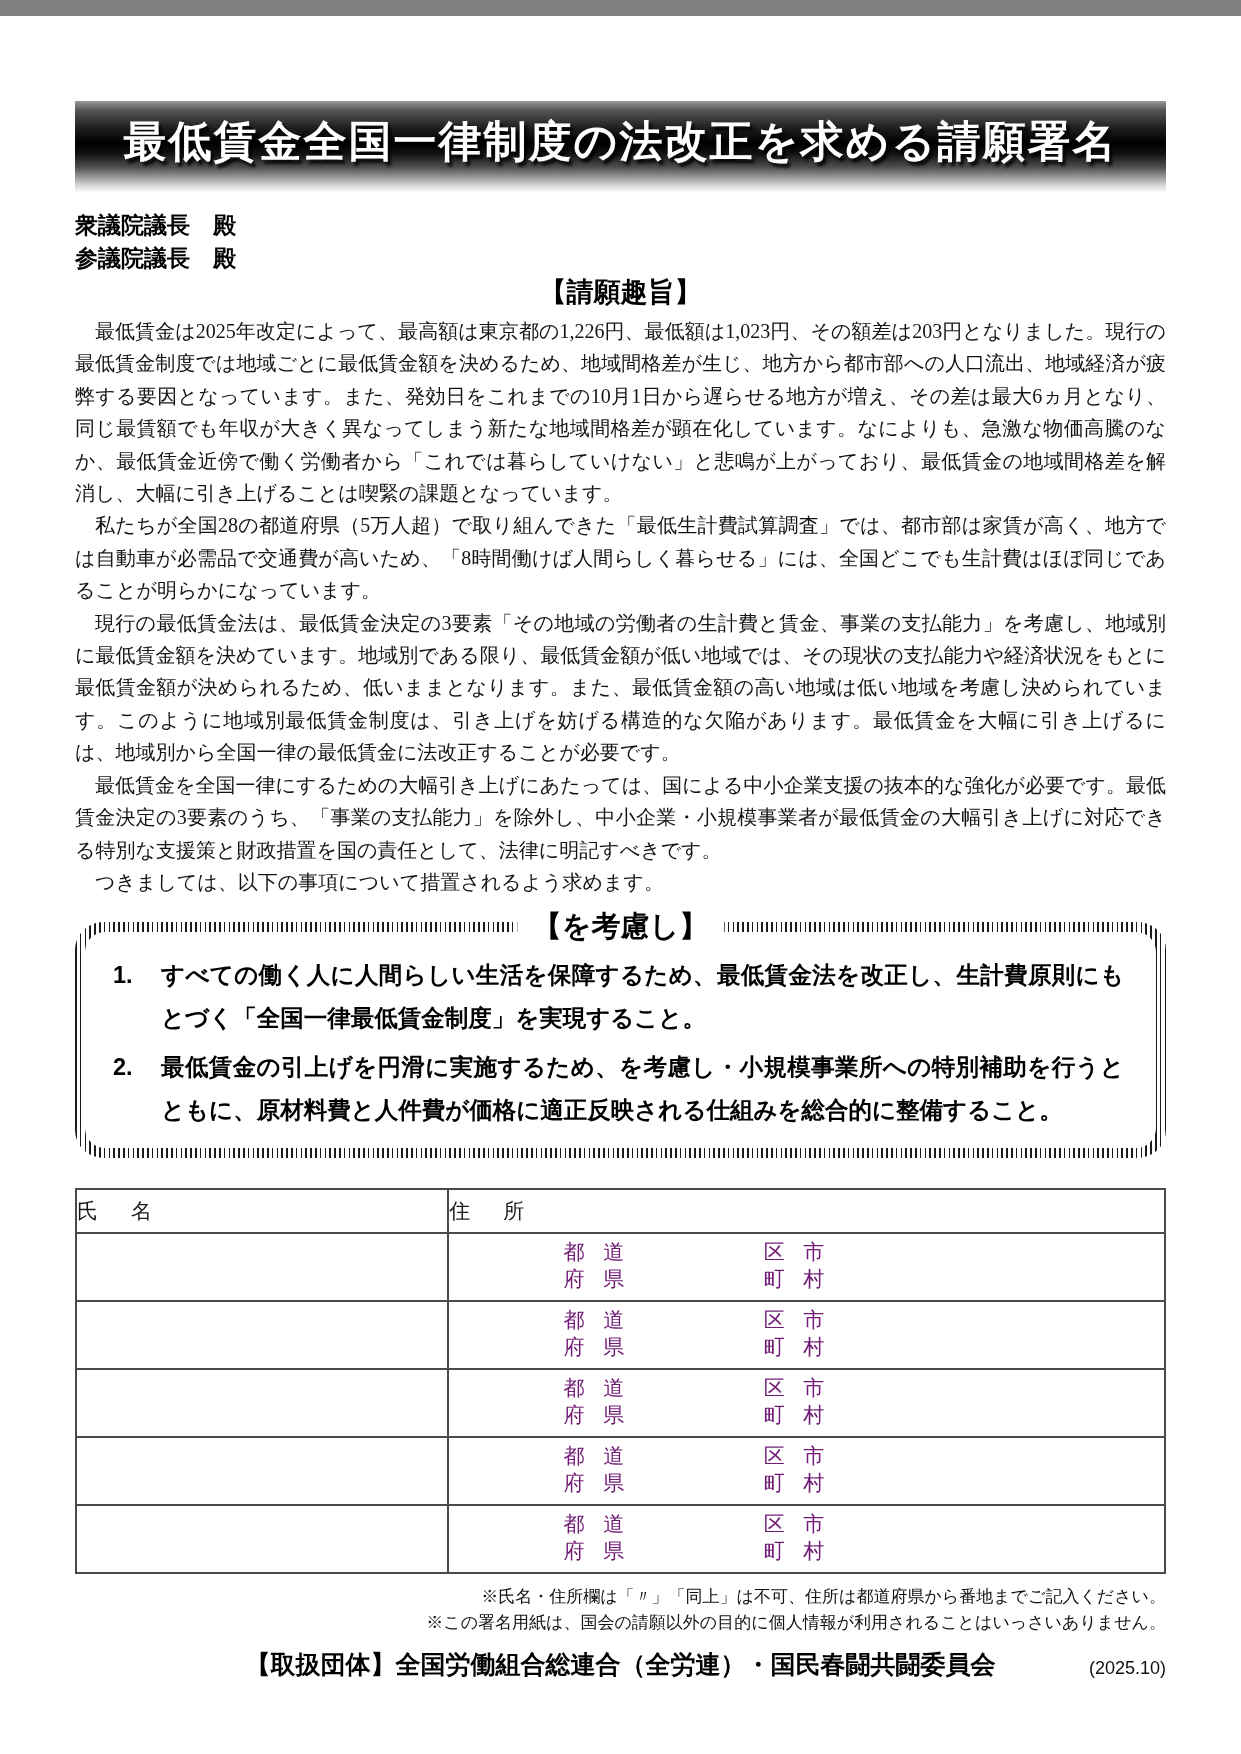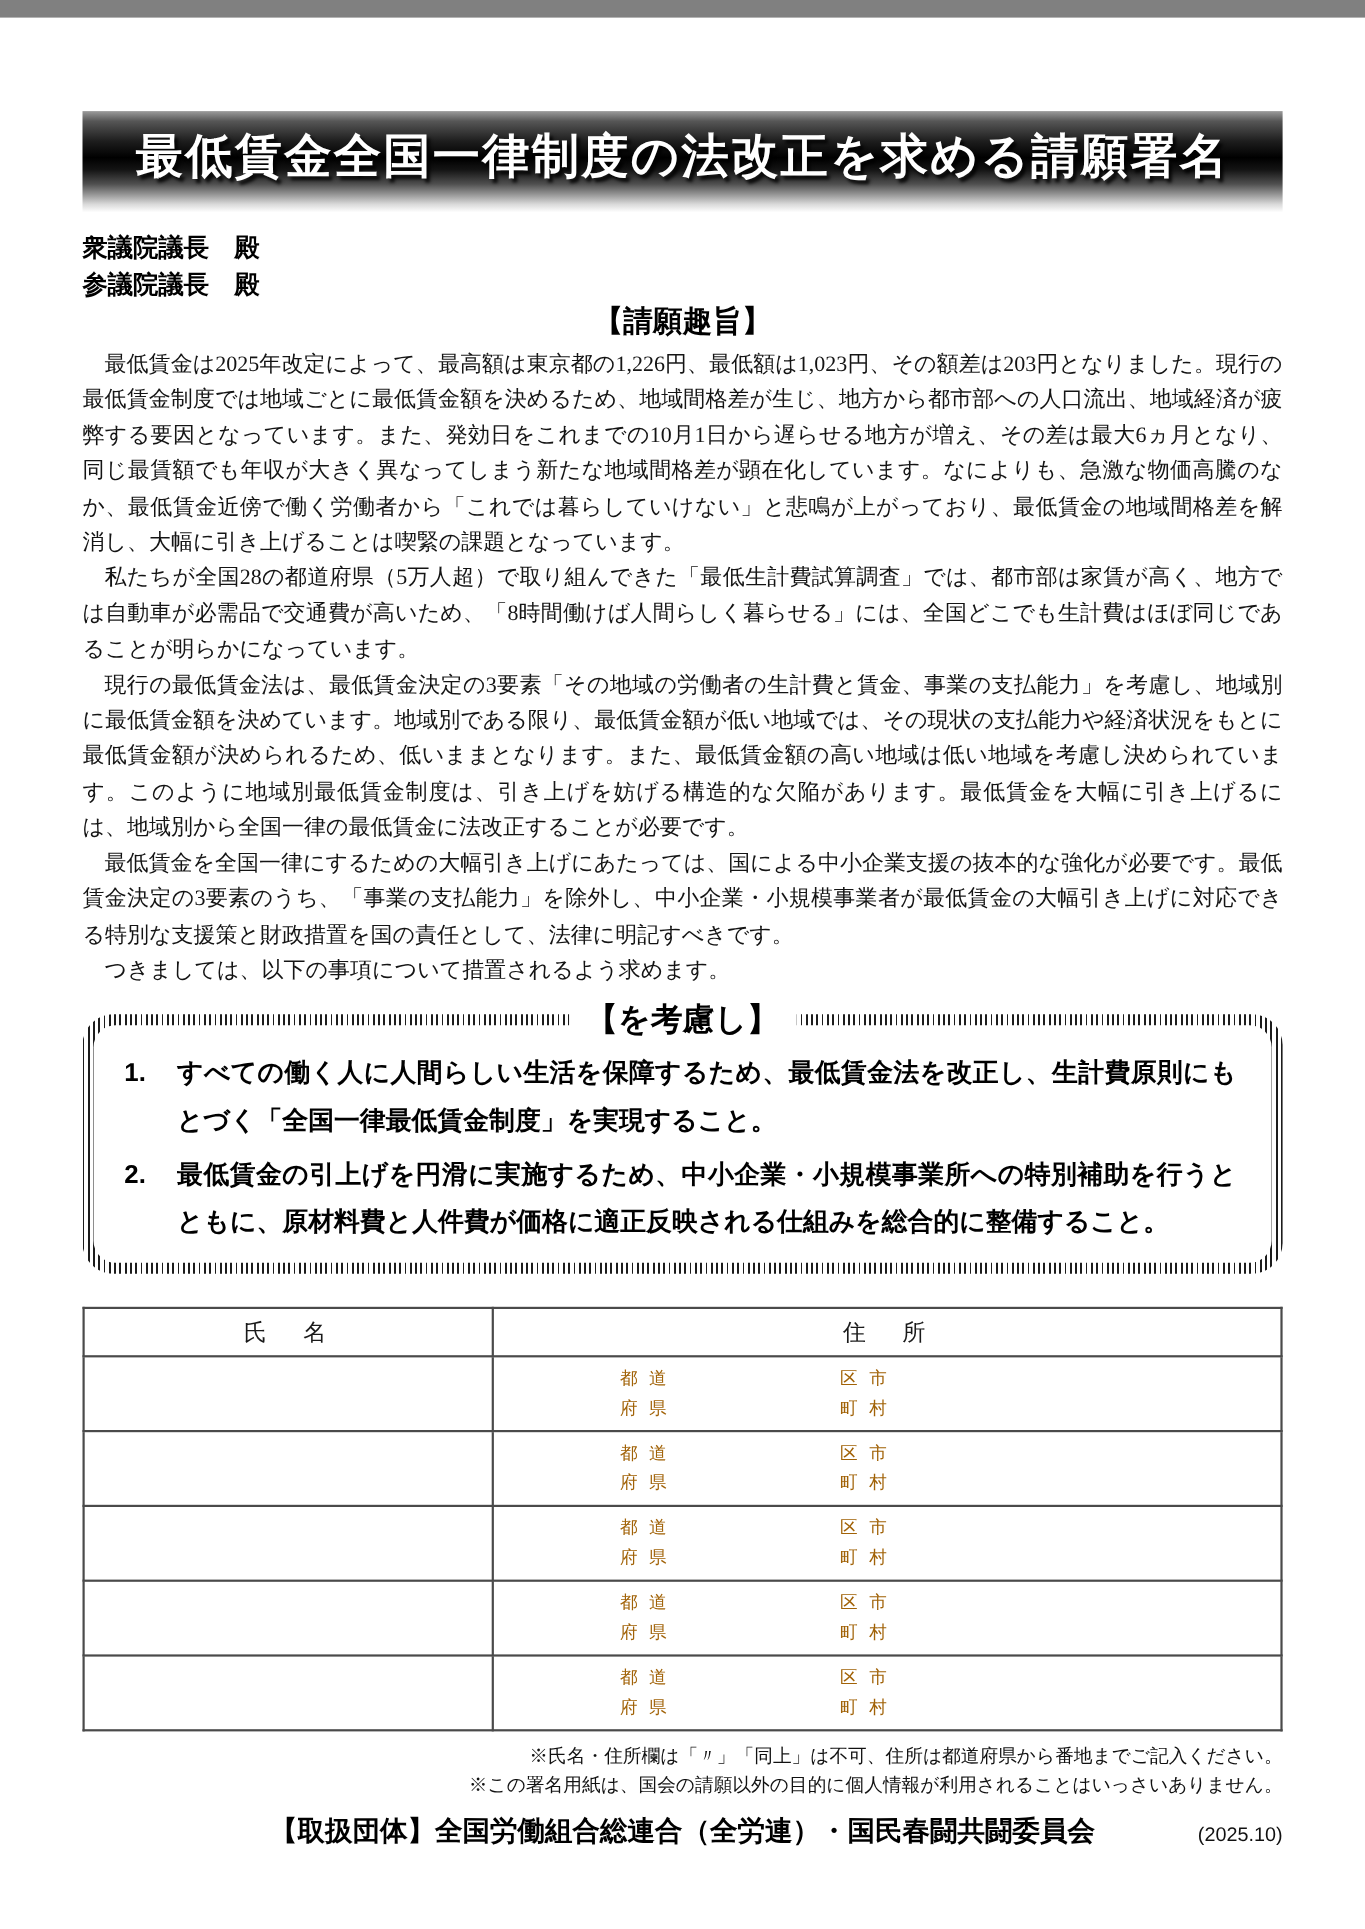--- a/index.html
+++ b/index.html
@@ -121,35 +121,35 @@
     border: 2.5px solid #4a4a4a;
     padding: 0;
   }
   .sig-table th {
     height: 42px;
     font-family: "Liberation Sans", sans-serif;
     font-weight: 500;
     font-size: 21px;
     letter-spacing: 6px;
     color: #1a1a1a;
-    text-align: center;
+    text-align: left;
     vertical-align: middle;
   }
   .col-name { width: 34%; }
   .sig-table td { height: 66px; }
   .addr-cell { position: relative; }
   .hint {
     position: absolute;
     top: 50%;
     transform: translateY(-50%);
-    font-family: Liberation Sans, sans-serif;
-    font-size: 16px;
+    font-family: Liberation Mono, monospace;
+    font-size: 21px;
     line-height: 27px;
     letter-spacing: 3px;
-    color: #a16207;
+    color: #701a75;
     white-space: pre;
   }
   .hint-pref { left: 16%; }
   .hint-city { left: 44%; }
 
   
   .notes {
     margin-top: 10px;
     text-align: right;
     font-family: "Liberation Sans", sans-serif;
@@ -205,21 +205,21 @@
 
     <div class="items-box">
       <div class="items-label">【を考慮し】</div>
       <div class="items-inner">
         <div class="item-row">
           <div class="item-number">1.</div>
           <div class="item-text">すべての働く人に人間らしい生活を保障するため、最低賃金法を改正し、生計費原則にもとづく「全国一律最低賃金制度」を実現すること。</div>
         </div>
         <div class="item-row">
           <div class="item-number">2.</div>
-          <div class="item-text">最低賃金の引上げを円滑に実施するため、中小企業・小規模事業所への特別補助を行うとともに、原材料費と人件費が価格に適正反映される仕組みを総合的に整備すること。</div>
+          <div class="item-text">最低賃金の引上げを円滑に実施するため、を考慮し・小規模事業所への特別補助を行うとともに、原材料費と人件費が価格に適正反映される仕組みを総合的に整備すること。</div>
         </div>
       </div>
     </div>
 
     <table class="sig-table">
       <thead>
         <tr>
           <th class="col-name">氏　名</th>
           <th>住　所</th>
         </tr>

